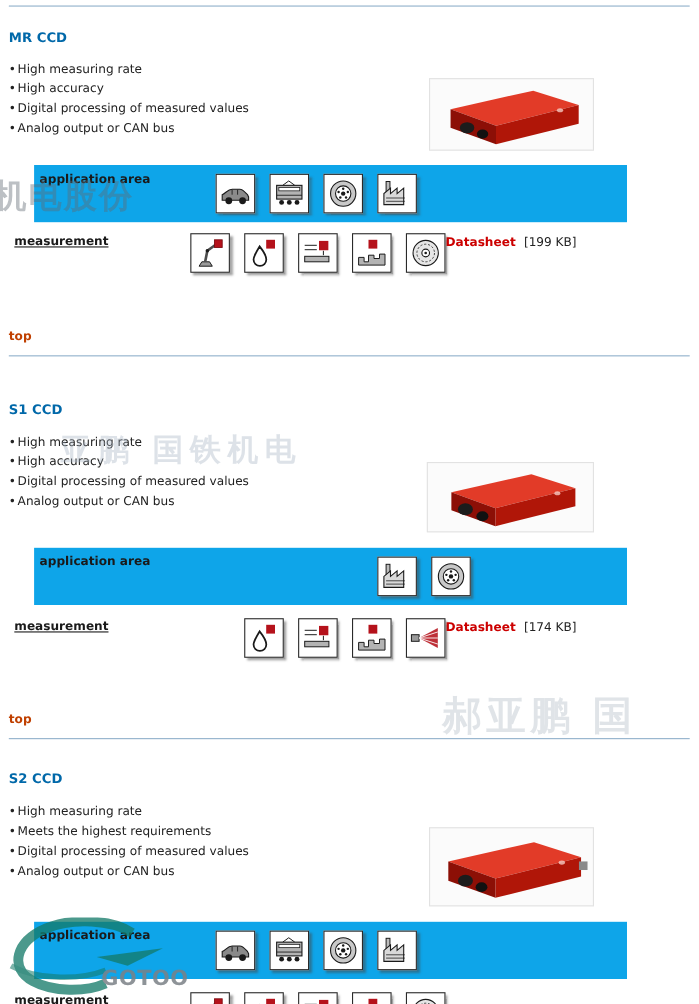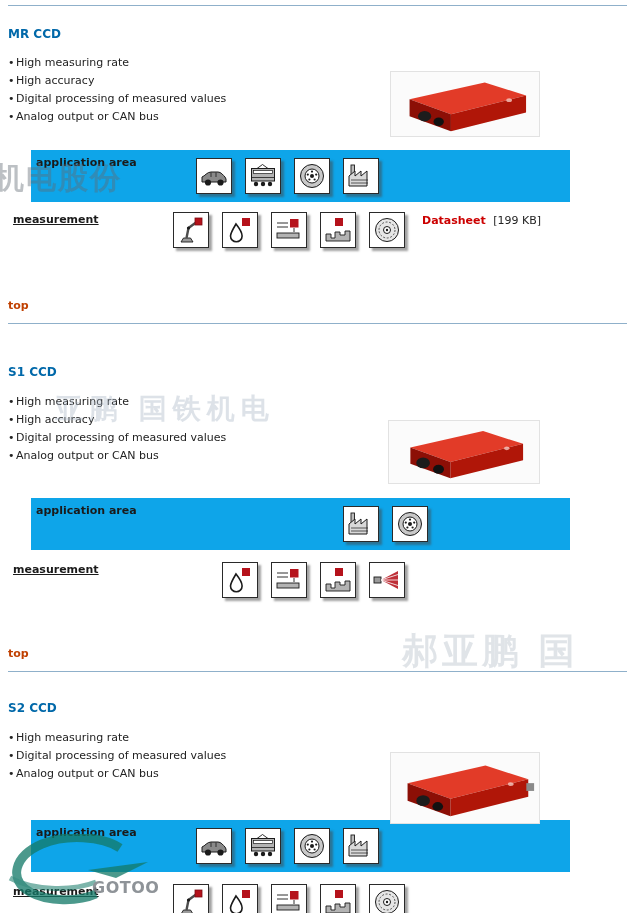--- a/index.html
+++ b/index.html
@@ -33,21 +33,21 @@
     align-self:flex-start; padding:6px 0 0 5px; white-space:nowrap;
   }
   .meas .row-label { padding-top:6px;text-decoration:underline; }
   .icons { display:flex; gap:13px; align-items:center; }
   .icon-box {
     width:36px; height:36px; background:#fff; border:1px solid #2a2a2a;
     box-shadow:2.5px 2.5px 2px rgba(70,70,70,.5);
     display:flex; align-items:center; justify-content:center; flex:0 0 auto;
   }
   .icon-spacer { width:36px; height:36px; flex:0 0 auto; }
-  .datasheet { margin-left:17px; align-self:flex-start; padding-top:7px; white-space:nowrap; }
+  .datasheet { align-self:flex-start; padding-top:7px; white-space:nowrap; }
   .datasheet a { color:#cc0000; font-weight:bold; text-decoration:none; cursor:pointer; }
   .datasheet .size { color:#222; margin-left:4px; }
   .top-link {
     display:inline-block; color:#c04000; font-weight:bold;
     text-decoration:none; line-height:14px; cursor:pointer;
   }
   
   .s1 .title { margin-top:21px; }
   .s1 .features { margin-top:13px; }
   .s1 .band { margin-top:24px; }
@@ -66,21 +66,21 @@
   
   .wm {
     position:absolute; font-weight:bold; pointer-events:none;
     white-space:nowrap; z-index:6;
   }
   .wm1 { left:-6px; top:158px; font-size:30px; color:rgba(95,105,115,0.42); letter-spacing:2px; }
   .wm2 { left:55px; top:390px; font-size:28px; color:rgba(165,180,195,0.38); letter-spacing:6px; }
   .wm3 { left:402px; top:627px; font-size:36px; color:rgba(203,210,216,0.6); letter-spacing:4px; }
   .gotoo { position:absolute; left:2px; top:834px; z-index:6; opacity:0.85; pointer-events:none; }
   .gotoo-text {
-    position:absolute; left:90px; top:44px; font-size:16px; font-weight:bold;
+    position:absolute; left:90px; top:44px; font-size:19px; font-weight:bold;
     color:#7b8186; letter-spacing:0.5px;
   }
 </style>
 </head>
 <body>
 
 <div class="page">
   <hr class="rule">
 
   <div class="section s1">
@@ -267,29 +267,34 @@
             </svg>
           </div>
           <div class="icon-box">
             <svg viewBox="0 0 30 30" width="30" height="30">
               <rect x="2" y="12" width="7" height="6" fill="#9a9a9a" stroke="#1a1a1a" stroke-width="0.9"></rect>
               <path d="M9 15 L26 6 L26 24 z" fill="#b5121b" opacity="0.88"></path>
               <path d="M9 15 L26 9.5 M9 15 L26 15 M9 15 L26 20.5" stroke="#fff" stroke-width="0.8"></path>
             </svg>
           </div>
         </div>
+      <div class="datasheet">
+        <a>Datasheet</a>
+        <span class="size">[174 KB]</span>
+      </div>
     </div>
     <a class="top-link">top</a>
   </div>
   <hr class="rule rule-after">
 
   <div class="section s3">
     <h2 class="title">S2 CCD</h2>
     <ul class="features">
         <li>High measuring rate</li>
+        <li>Meets the highest requirements</li>
         <li>Digital processing of measured values</li>
         <li>Analog output or CAN bus</li>
       </ul>
     <div class="photo" style="left:390px; top:51px; width:150px; height:72px;">
       <svg viewBox="0 0 150 66" width="146" height="66" aria-hidden="true">
         <polygon points="16,28 96,10 140,24 60,44" fill="#e23b28"></polygon>
         <polygon points="60,44 140,24 140,42 60,62" fill="#b01608"></polygon>
         <polygon points="16,28 60,44 60,62 16,46" fill="#8c0f06"></polygon>
         <ellipse cx="32" cy="46" rx="7" ry="5.5" fill="#1c1c1c"></ellipse>
         <ellipse cx="47" cy="52" rx="5.5" ry="4.5" fill="#111"></ellipse>

